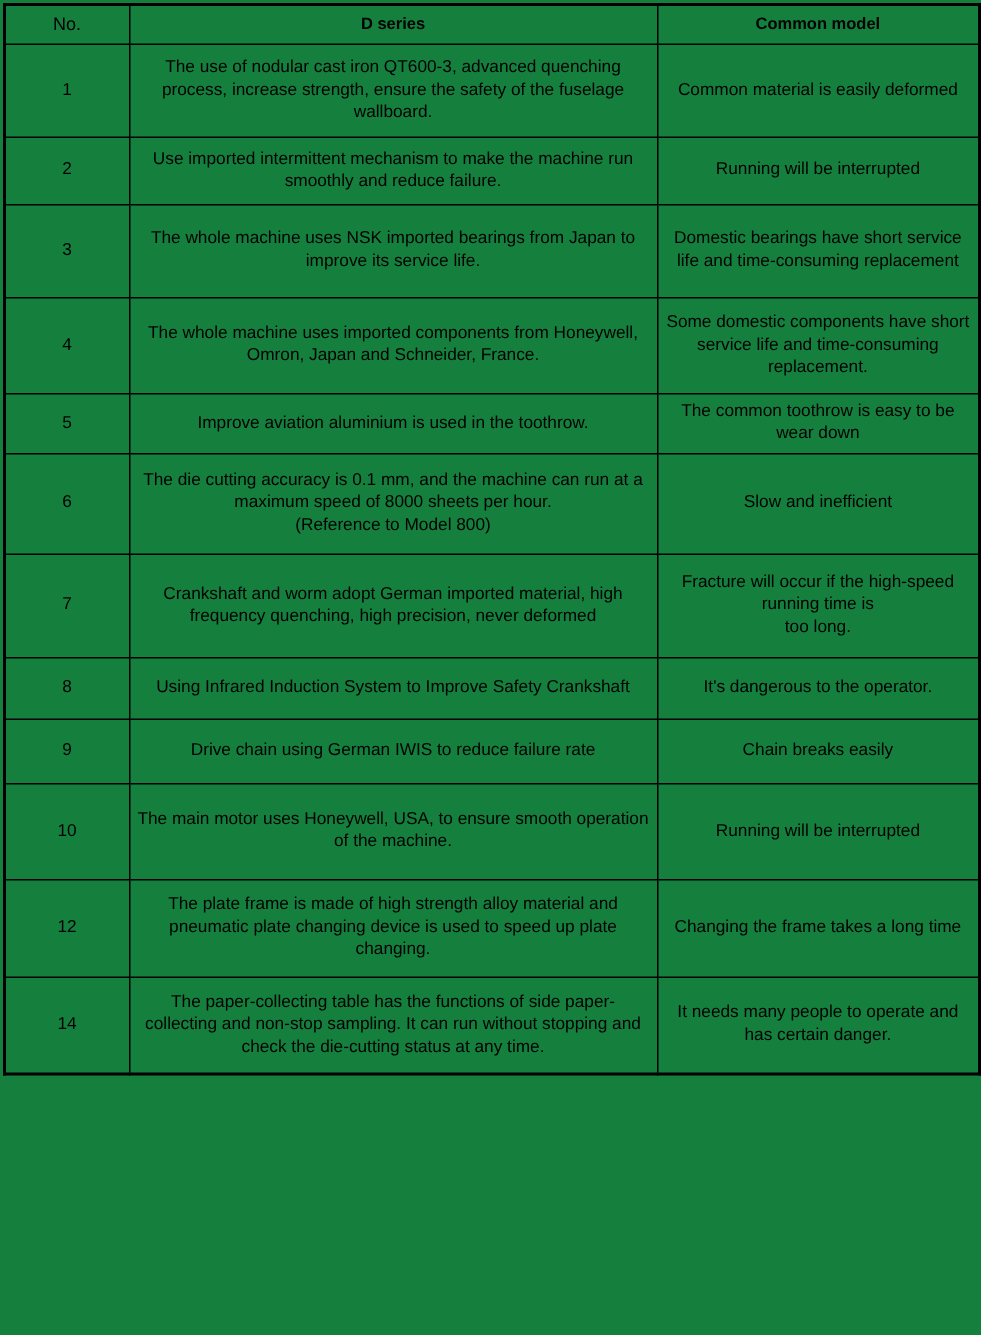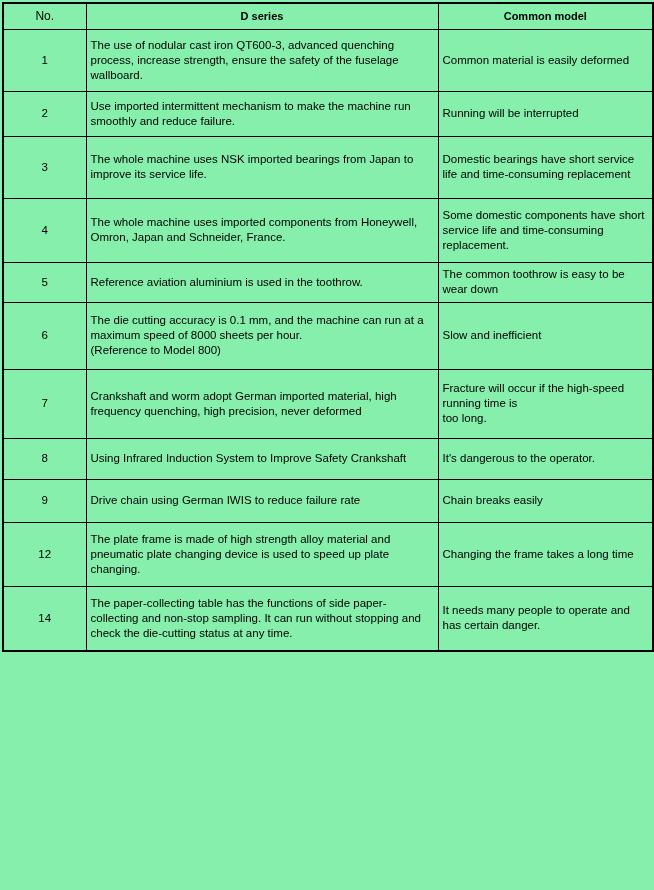--- a/index.html
+++ b/index.html
@@ -6,21 +6,21 @@
   html, body {
     margin: 0;
     padding: 0;
     background: #ffffff;
     font-family: "Liberation Sans", "DejaVu Sans", sans-serif;
     color: #000000;
   }
   .page {
     width: 654px;
     height: 890px;
-    background: #86efac;
+    background: #15803d;
     padding: 2px;
   }
   table.compare {
     width: 650px;
     border-collapse: collapse;
     border: 2px solid #000000;
     table-layout: fixed;
   }
   col.c-no { width: 83px; }
   col.c-d  { width: 352px; }
@@ -38,21 +38,21 @@
     font-weight: bold;
     font-size: 11px;
     padding: 2px 2px;
   }
   thead th.th-no { font-weight: normal; font-size: 12px; }
   td.cell-no {
     text-align: center;
     padding: 2px;
   }
   td.cell-d, td.cell-cm {
-    text-align: left;
+    text-align: center;
     padding: 2px 4px 2px 4px;
     white-space: pre-line;
   }
   
   tbody tr:nth-child(1)  td { height: 62px; }
   tbody tr:nth-child(2)  td { height: 45px; }
   tbody tr:nth-child(3)  td { height: 62px; }
   tbody tr:nth-child(4)  td { height: 64px; }
   tbody tr:nth-child(5)  td { height: 40px; }
   tbody tr:nth-child(6)  td { height: 67px; }
@@ -99,21 +99,21 @@
           <td class="cell-d">The whole machine uses NSK imported bearings from Japan to improve its service life.</td>
           <td class="cell-cm">Domestic bearings have short service life and time-consuming replacement</td>
         </tr>
         <tr>
           <td class="cell-no">4</td>
           <td class="cell-d">The whole machine uses imported components from Honeywell, Omron, Japan and Schneider, France.</td>
           <td class="cell-cm">Some domestic components have short service life and time-consuming replacement.</td>
         </tr>
         <tr>
           <td class="cell-no">5</td>
-          <td class="cell-d">Reference aviation aluminium is used in the toothrow.</td>
+          <td class="cell-d">Improve aviation aluminium is used in the toothrow.</td>
           <td class="cell-cm">The common toothrow is easy to be wear down</td>
         </tr>
         <tr>
           <td class="cell-no">6</td>
           <td class="cell-d">The die cutting accuracy is 0.1 mm, and the machine can run at a maximum speed of 8000 sheets per hour.
 (Reference to Model 800)</td>
           <td class="cell-cm">Slow and inefficient</td>
         </tr>
         <tr>
           <td class="cell-no">7</td>
@@ -125,20 +125,25 @@
           <td class="cell-no">8</td>
           <td class="cell-d">Using Infrared Induction System to Improve Safety Crankshaft</td>
           <td class="cell-cm">It's dangerous to the operator.</td>
         </tr>
         <tr>
           <td class="cell-no">9</td>
           <td class="cell-d">Drive chain using German IWIS to reduce failure rate</td>
           <td class="cell-cm">Chain breaks easily</td>
         </tr>
         <tr>
+          <td class="cell-no">10</td>
+          <td class="cell-d">The main motor uses Honeywell, USA, to ensure smooth operation of the machine.</td>
+          <td class="cell-cm">Running will be interrupted</td>
+        </tr>
+        <tr>
           <td class="cell-no">12</td>
           <td class="cell-d">The plate frame is made of high strength alloy material and pneumatic plate changing device is used to speed up plate changing.</td>
           <td class="cell-cm">Changing the frame takes a long time</td>
         </tr>
         <tr>
           <td class="cell-no">14</td>
           <td class="cell-d">The paper-collecting table has the functions of side paper-collecting and non-stop sampling. It can run without stopping and check the die-cutting status at any time.</td>
           <td class="cell-cm">It needs many people to operate and has certain danger.</td>
         </tr>
       </tbody>

